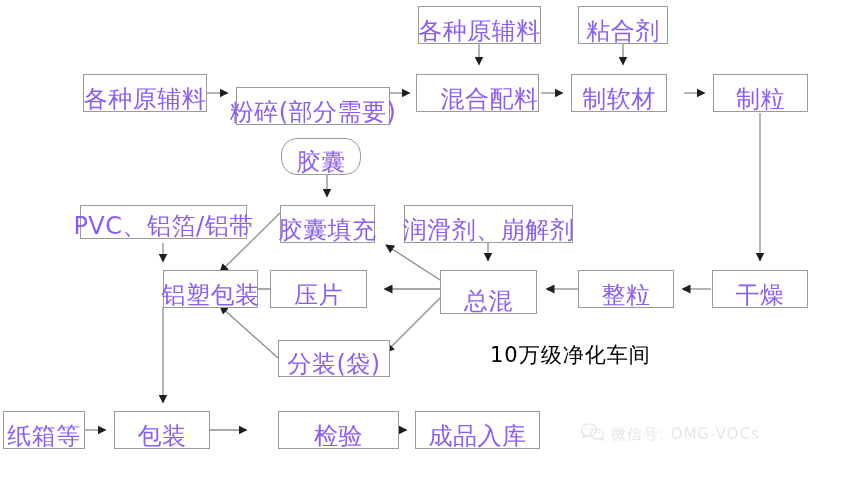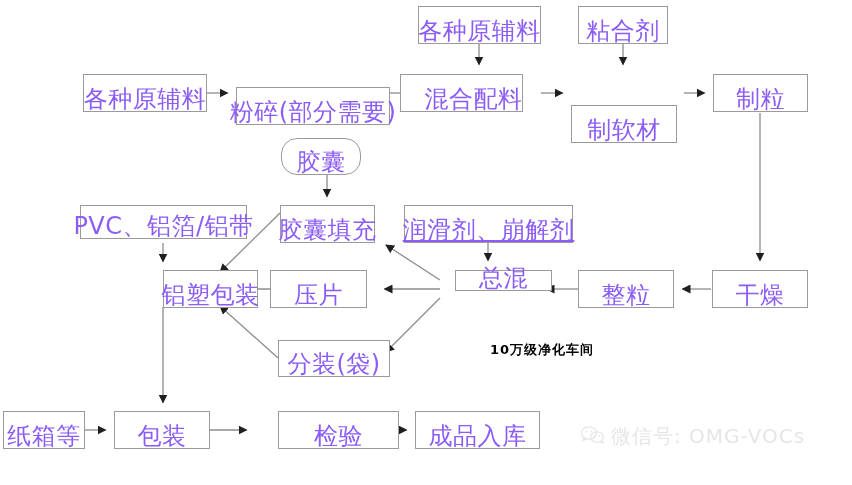--- a/index.html
+++ b/index.html
@@ -26,41 +26,41 @@
     color: #8b5cf6;
     font-size: 24px;
     line-height: 1;
     letter-spacing: 0.5px;
     white-space: nowrap;
     z-index: 3;
   }
   .label-free {
     position: absolute;
     color: #000000;
-    font-weight: bold;
-    font-size: 13px;
+    font-weight: normal;
+    font-size: 21px;
     letter-spacing: 1px;
     white-space: nowrap;
     z-index: 3;
   }
   #edges {
     position: absolute;
     left: 0;
     top: 0;
     width: 852px;
     height: 485px;
     z-index: 1;
   }
   .watermark {
     position: absolute;
     display: flex;
     align-items: center;
     gap: 6px;
     color: #e2e2e2;
-    font-size: 20px;
+    font-size: 15px;
     letter-spacing: 1px;
     white-space: nowrap;
     z-index: 2;
     user-select: none;
   }
   .watermark .wm-text { color: #e6e6e6; }
 </style>
 </head>
 <body>
 
@@ -111,61 +111,61 @@
   </div>
 
   <div class="node" style="left:236px; top:74px; width:154px; height:38px;margin-top:13px;">
     <span>粉碎(部分需要)</span>
   </div>
 
   <div class="node" style="left:418px; top:6px; width:123px; height:38px;">
     <span>各种原辅料</span>
   </div>
 
-  <div class="node" style="left:400px; top:74px; width:123px; height:38px;padding-left:24px;">
+  <div class="node" style="left:416px; top:74px; width:123px; height:38px;padding-left:24px;">
     <span>混合配料</span>
   </div>
 
   <div class="node" style="left:578px; top:6px; width:90px; height:38px;">
     <span>粘合剂</span>
   </div>
 
-  <div class="node" style="left:571px; top:74px; width:106px; height:38px;margin-top:31px;">
+  <div class="node" style="left:571px; top:74px; width:96px; height:38px;">
     <span>制软材</span>
   </div>
 
   <div class="node" style="left:713px; top:74px; width:95px; height:38px;">
     <span>制粒</span>
   </div>
 
   <div class="node" style="left:281px; top:138px; width:80px; height:37px;border-radius:16px;">
     <span>胶囊</span>
   </div>
 
   <div class="node" style="left:80px; top:205px; width:167px; height:34px;">
     <span>PVC、铝箔/铝带</span>
   </div>
 
   <div class="node" style="left:280px; top:205px; width:95px; height:38px;">
     <span>胶囊填充</span>
   </div>
 
-  <div class="node" style="left:404px; top:205px; width:169px; height:38px;text-decoration:underline;">
+  <div class="node" style="left:404px; top:205px; width:169px; height:38px;">
     <span>润滑剂、崩解剂</span>
   </div>
 
   <div class="node" style="left:115px; top:270px; width:95px; height:38px;margin-left:48px;">
     <span>铝塑包装</span>
   </div>
 
   <div class="node" style="left:270px; top:270px; width:97px; height:38px;">
     <span>压片</span>
   </div>
 
-  <div class="node" style="left:440px; top:270px; width:97px; height:21px;margin-left:15px;">
+  <div class="node" style="left:440px; top:270px; width:97px; height:44px;">
     <span>总混</span>
   </div>
 
   <div class="node" style="left:578px; top:270px; width:96px; height:38px;">
     <span>整粒</span>
   </div>
 
   <div class="node" style="left:712px; top:270px; width:96px; height:38px;">
     <span>干燥</span>
   </div>

